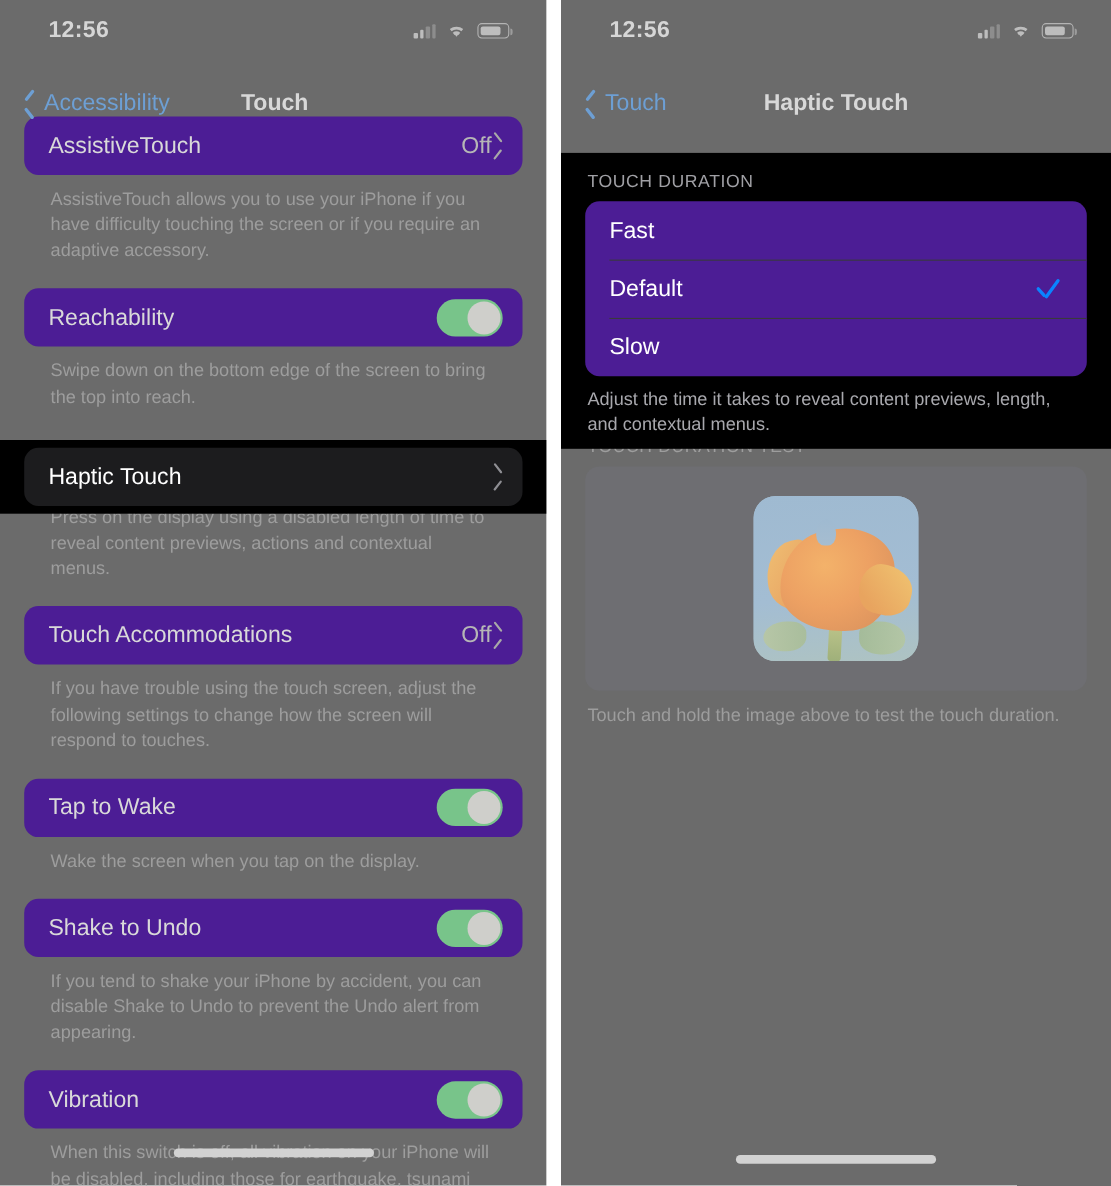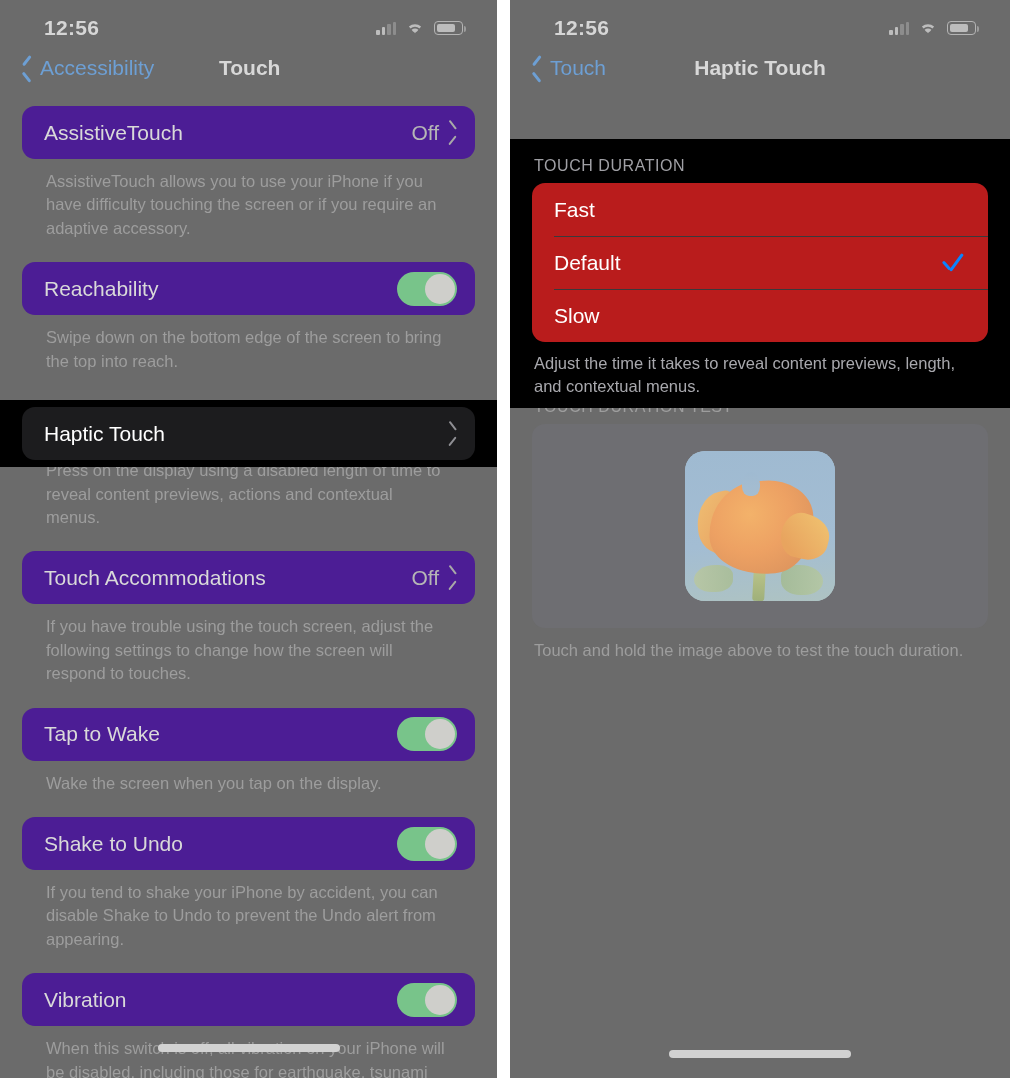--- a/index.html
+++ b/index.html
@@ -35,41 +35,41 @@
   .signal i:nth-child(1){ height:5px; }
   .signal i:nth-child(2){ height:8px; }
   .signal i:nth-child(3){ height:11px; background:#8d8d8d; }
   .signal i:nth-child(4){ height:13px; background:#8d8d8d; }
   .wifi { width:20px; height:14px; position:relative; }
   .battery { width:29px; height:14px; border:1.6px solid #b4b4b4; border-radius:4px; position:relative; }
   .battery::after { content:""; position:absolute; right:-4px; top:4px; width:2.5px; height:6px; background:#9c9c9c; border-radius:0 2px 2px 0; }
   .battery span { position:absolute; left:1.6px; top:1.6px; bottom:1.6px; width:70%; background:#bdbdbd; border-radius:2px; display:block; }
 
   
-  .navbar { position:relative; height:50px; display:flex; align-items:flex-start; padding:0 22px; }
+  .navbar { position:relative; height:50px; display:flex; align-items:flex-end; padding:0 22px; }
   .back { display:flex; align-items:center; gap:7px; color:#6d9fd4; font-size:21px; }
   .chev-left { width:11px; height:19px; position:relative; flex:none; }
   .chev-left::before, .chev-left::after {
     content:""; position:absolute; left:1px; width:12px; height:2.6px;
     background:#6d9fd4; border-radius:2px;
   }
   .chev-left::before { top:5px;  transform:rotate(-52deg); transform-origin:left center; }
   .chev-left::after  { top:12.5px; transform:rotate(52deg); transform-origin:left center; }
   .navtitle { position:absolute; left:0; right:0; text-align:center; color:#d8d8d8; font-size:21px; font-weight:700; pointer-events:none; }
   .navtitle.offset { text-align:left; padding-left:219px; }
 
   
   .list { padding:0 22px; }
   .card { background:#4c1d95; border-radius:13px; overflow:hidden; }
   .row {
     display:flex; align-items:center; justify-content:space-between;
     height:53px; padding:0 18px 0 22px;
   }
   .row-label { color:#d9d9d9; font-size:21px; }
-  .row-right { display:flex; align-items:center; gap:8px; }
+  .row-right { display:flex; align-items:center; gap:0; }
   .row-value { color:#b6b6b6; font-size:21px; }
   .chev-right { width:10px; height:18px; position:relative; flex:none; }
   .chev-right::before, .chev-right::after {
     content:""; position:absolute; right:1px; width:11px; height:2.4px;
     background:#a8a8a8; border-radius:2px;
   }
   .chev-right::before { top:4.5px; transform:rotate(52deg); transform-origin:right center; }
   .chev-right::after  { top:11.6px; transform:rotate(-52deg); transform-origin:right center; }
 
   .toggle { width:60px; height:34px; border-radius:17px; background:#78c48a; position:relative; flex:none; }
@@ -83,21 +83,21 @@
 
   
   .hl-band-left { top:400px; height:67px; }
   .hl-band-left .card { background:#1c1c1e; }
   .hl-band-left .row-label { color:#ffffff; font-weight:400; }
   .hl-band-left .chev-right::before, .hl-band-left .chev-right::after { background:#8e8e93; }
 
   
   .hl-band-right { top:139px; height:269px; }
   .hl-band-right .section-head { color:#a0a0a5; font-size:16px; letter-spacing:.55px; padding:18px 24px 8px 24px; }
-  .hl-band-right .card { background:#b91c1c;text-align:right; }
+  .hl-band-right .card { background:#4c1d95;text-align:right; }
   .hl-band-right .opt {
     display:flex; align-items:center; justify-content:space-between;
     height:53px; padding:0 22px; position:relative;
   }
   .hl-band-right .opt + .opt::before {
     content:""; position:absolute; left:22px; right:0; top:0; height:1px; background:#3a3a3c;
   }
   .hl-band-right .opt-label { color:#ffffff; font-size:21px; }
   .hl-band-right .check { width:26px; height:26px; position:relative; flex:none; }
   .hl-band-right .check::before, .hl-band-right .check::after {

